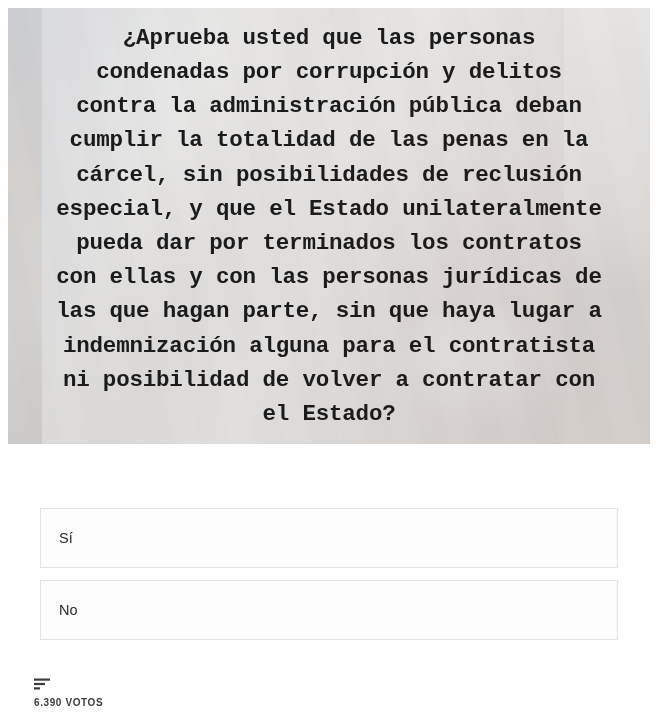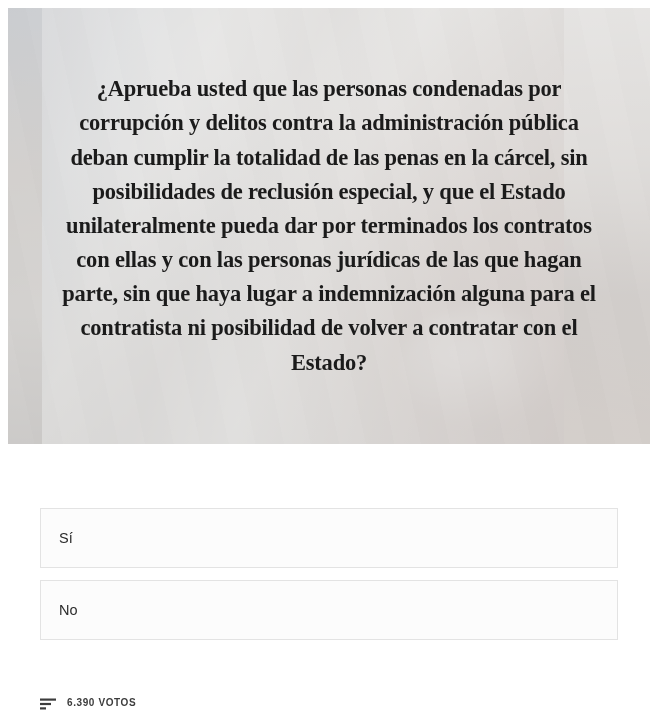--- a/index.html
+++ b/index.html
@@ -94,21 +94,21 @@
   .question-text {
     position: absolute;
     inset: 0;
     display: flex;
     align-items: center;
     justify-content: center;
     padding: 13px 48px;
     box-sizing: border-box;
     text-align: center;
     color: #1b1b1b;
-    font-family: Liberation Serif, serif;
+    font-family: Liberation Mono, monospace;
     font-weight: 700;
     font-size: 22.5px;
     line-height: 1.52;
     letter-spacing: -0.2px;
     text-rendering: optimizeLegibility;
   }
 
   
   .options {
     margin: 64px 40px 0 40px;
@@ -132,25 +132,26 @@
   .option-label {
     font-family: "Liberation Sans", sans-serif;
     font-size: 14.5px;
     color: #2b2b2b;
     letter-spacing: 0.1px;
   }
 
   
   .footer {
     position: absolute;
-    left: 40px;
+    left: 34px;
     bottom: 18px;
     display: flex;
-    align-items: center;
+    align-items: flex-start;
     gap: 9px;
+    flex-direction: column;
   }
   .bars-icon {
     display: block;
     width: 18px;
     height: 12px;
   }
   .votes-text {
     font-family: "Liberation Sans", sans-serif;
     font-size: 10px;
     font-weight: 700;

